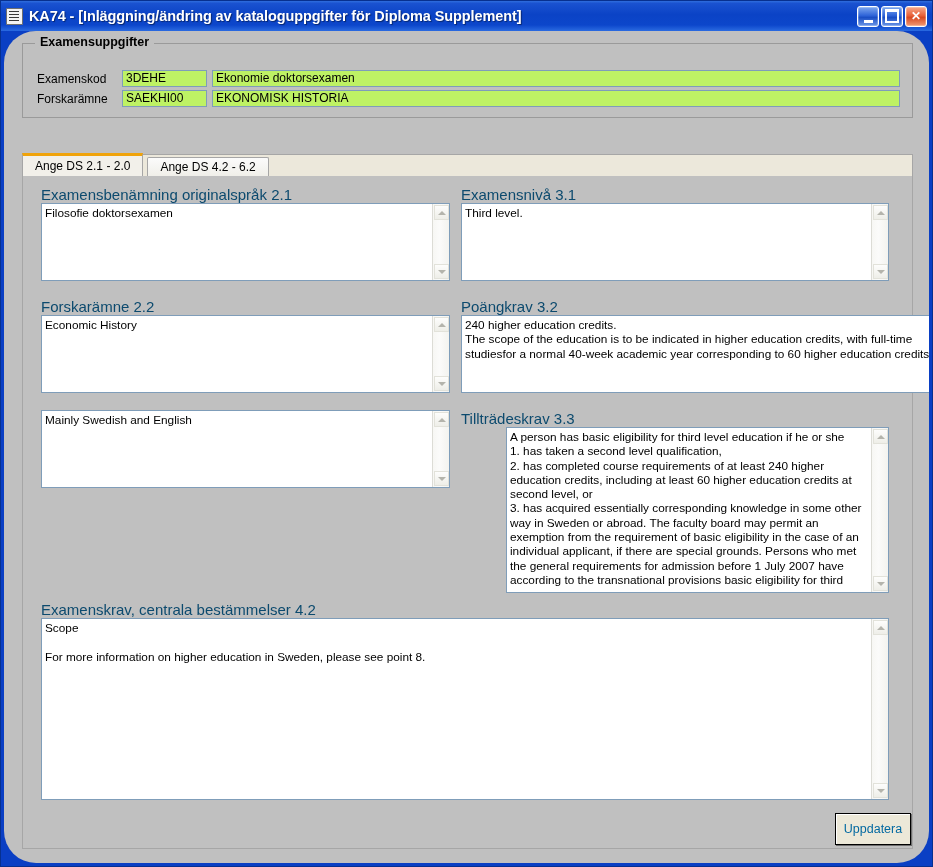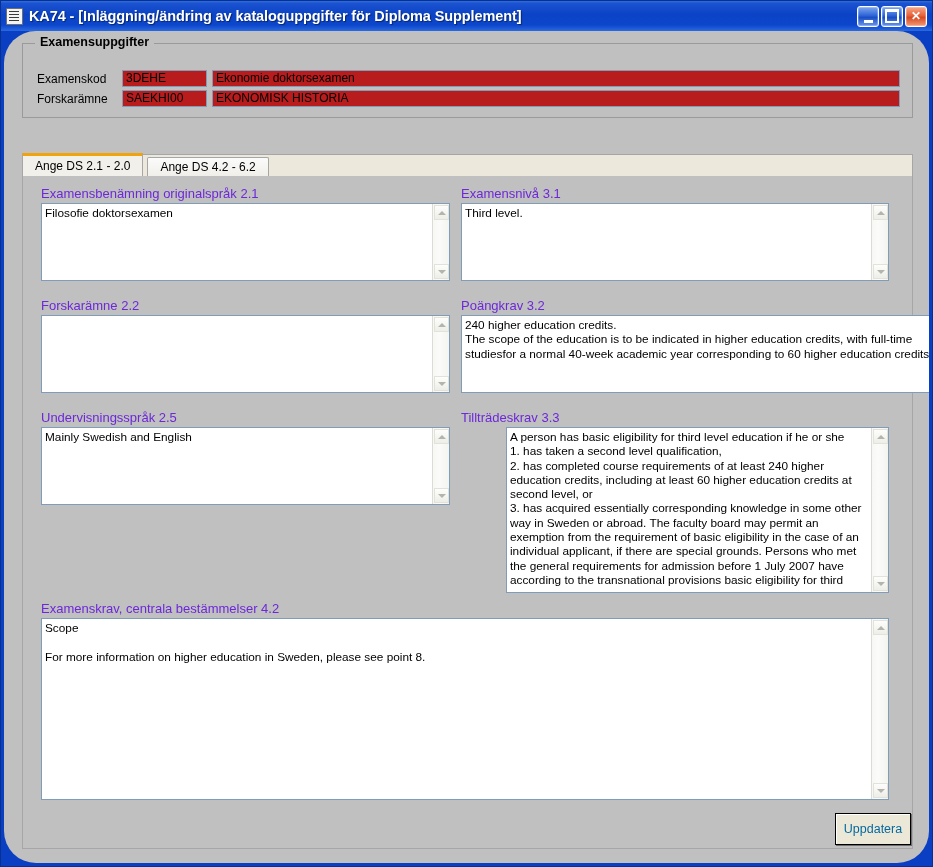--- a/index.html
+++ b/index.html
@@ -114,21 +114,21 @@
     display: grid;
     grid-template-columns: 80px 85px 1fr;
     grid-auto-rows: 17px;
     gap: 3px 5px;
     width: calc(100% - 26px);
     align-items: center;
   }
   .field-label { font-size: 12px; color: #000; }
   .field-input {
     height: 17px;
-    background: #b91c1c;
+    background: #bef264;
     border: 1px solid #7f9db9;
     font-size: 12px;
     color: #000;
     padding: 0 3px;
     line-height: 15px;
     overflow: hidden;
     white-space: nowrap;
   }
 
   
@@ -176,22 +176,22 @@
   .tabpage {
     position: absolute;
     left: 18px; top: 145px; right: 16px; bottom: 14px;
     background: #c0c0c0;
     border: 1px solid #a6a6a6;
     border-top: none;
   }
 
   .panel { position: absolute; }
   .panel-label {
-    font-size: 13px;
-    color: #6d28d9;
+    font-size: 15px;
+    color: #0c4a6e;
     margin-bottom: 2px;
     white-space: nowrap;
     height: 15px;
   }
   .textbox {
     background: #ffffff;
     border: 1px solid #7f9db9;
     position: relative;
     overflow: hidden;
   }
@@ -327,20 +327,21 @@
             <div class="sbar-btn down">
                 <span class="arw"></span>
               </div>
           </div>
         </div>
       </div>
 
       <div class="panel" style="left:18px; top:122px; width:409px;">
         <div class="panel-label">Forskarämne  2.2</div>
         <div class="textbox" style="height:78px;">
+          <div class="content">Economic History</div>
           <div class="sbar">
             <div class="sbar-btn up">
                 <span class="arw"></span>
               </div>
             <div class="sbar-btn down">
                 <span class="arw"></span>
               </div>
           </div>
         </div>
       </div>
@@ -355,21 +356,20 @@
                 <span class="arw"></span>
               </div>
             <div class="sbar-btn down">
                 <span class="arw"></span>
               </div>
           </div>
         </div>
       </div>
 
       <div class="panel" style="left:18px; top:234px; width:409px;">
-        <div class="panel-label">Undervisningsspråk  2.5</div>
         <div class="textbox" style="height:78px;">
           <div class="content">Mainly Swedish and English</div>
           <div class="sbar">
             <div class="sbar-btn up">
                 <span class="arw"></span>
               </div>
             <div class="sbar-btn down">
                 <span class="arw"></span>
               </div>
           </div>

